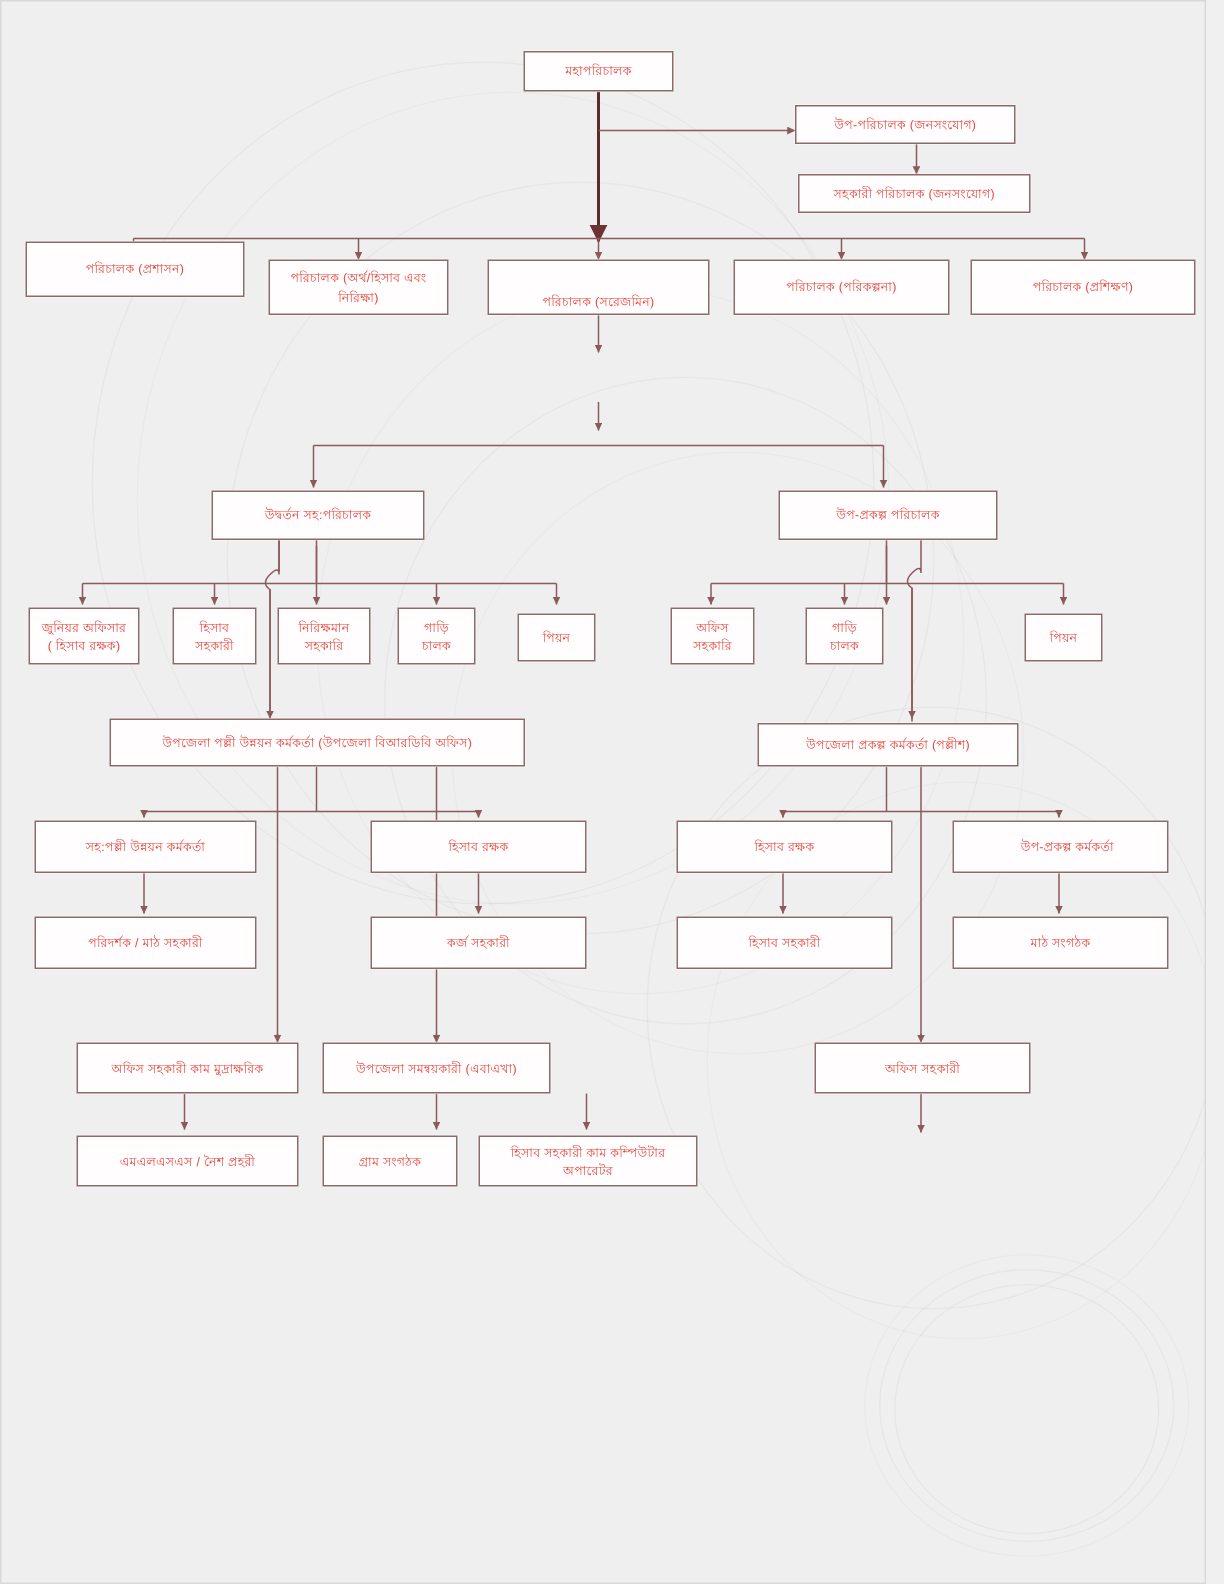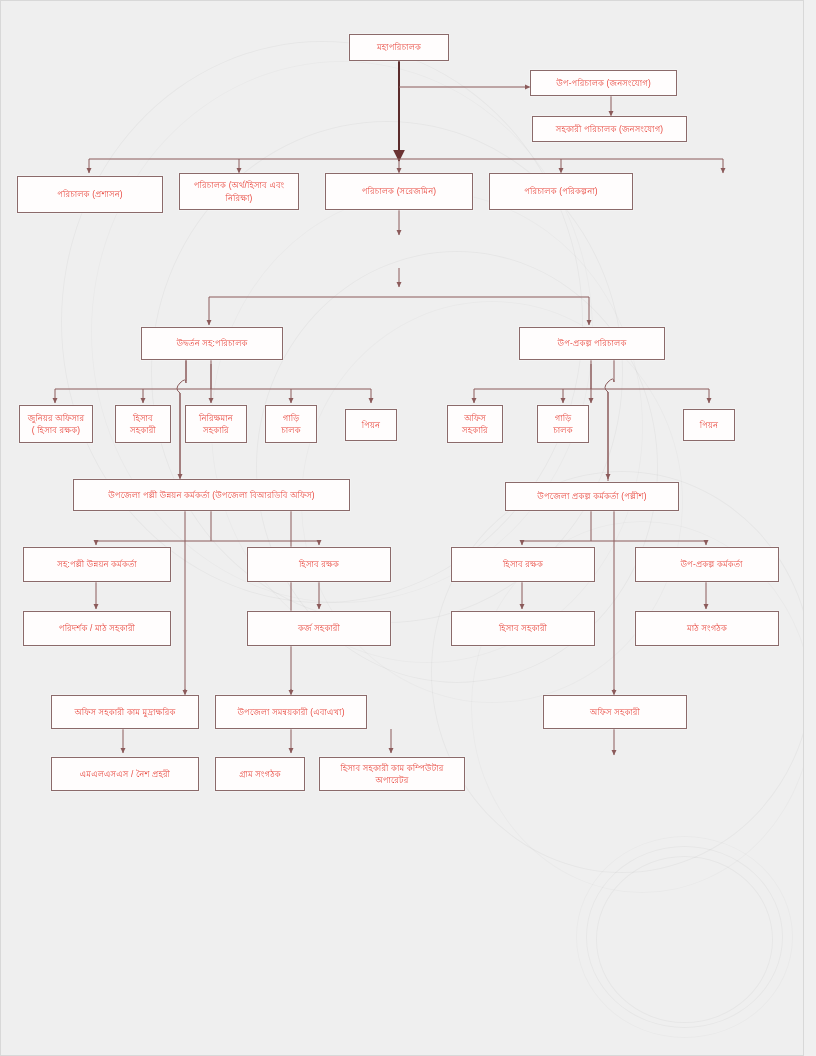--- a/index.html
+++ b/index.html
@@ -149,37 +149,40 @@
     </div>
 
   <div class="node" style="left:529px;top:69px;width:147px;height:26px;">
     <span class="lbl">উপ-পরিচালক  (জনসংযোগ)</span>
     </div>
 
   <div class="node" style="left:531px;top:115px;width:155px;height:26px;">
     <span class="lbl">সহকারী  পরিচালক  (জনসংযোগ)</span>
     </div>
 
-  <div class="node" style="left:16px;top:175px;width:146px;height:37px;">
+  <div class="node" style="left:16px;top:160px;width:146px;height:37px;">
     <span class="lbl">পরিচালক  (প্রশাসন)</span>
     </div>
 
   <div class="node" style="left:178px;top:172px;width:120px;height:37px;">
     <span class="lbl">পরিচালক (অর্থ/হিসাব এবং
 নিরিক্ষা)</span>
     </div>
 
-  <div class="node" style="left:324px;top:172px;width:148px;height:37px;">
+  <div class="node" style="left:324px;top:172px;width:148px;height:37px;align-items:flex-end;">
     <span class="lbl">পরিচালক  (সরেজমিন)</span>
     </div>
 
   <div class="node" style="left:488px;top:172px;width:144px;height:37px;text-align:right;">
     <span class="lbl">পরিচালক  (পরিকল্পনা)</span>
     </div>
 
+  <div class="node" style="left:646px;top:172px;width:150px;height:37px;">
+    <span class="lbl">পরিচালক  (প্রশিক্ষণ)</span>
+    </div>
 
 
   <div class="node" style="left:140px;top:326px;width:142px;height:33px;">
     <span class="lbl">উদ্বর্তন  সহ:পরিচালক</span>
     </div>
 
   <div class="node" style="left:518px;top:326px;width:146px;height:33px;">
     <span class="lbl">উপ-প্রকল্প  পরিচালক</span>
     </div>
 

